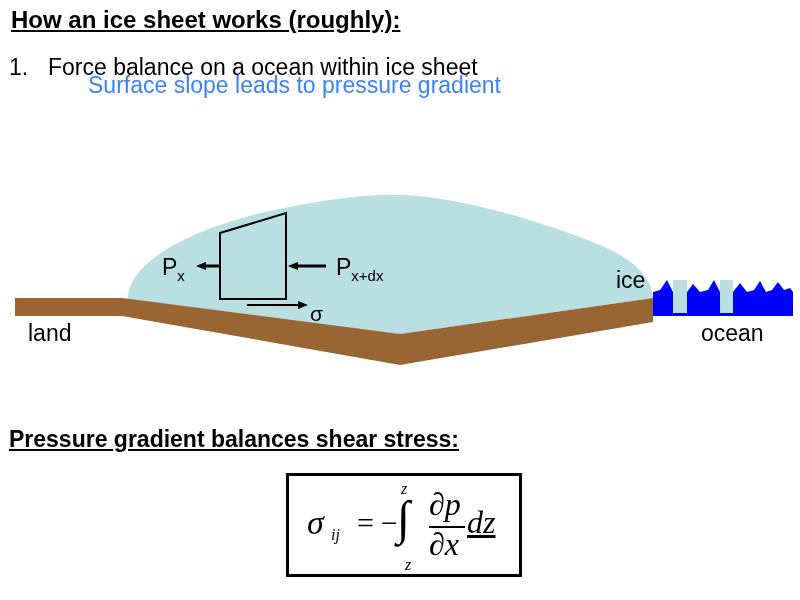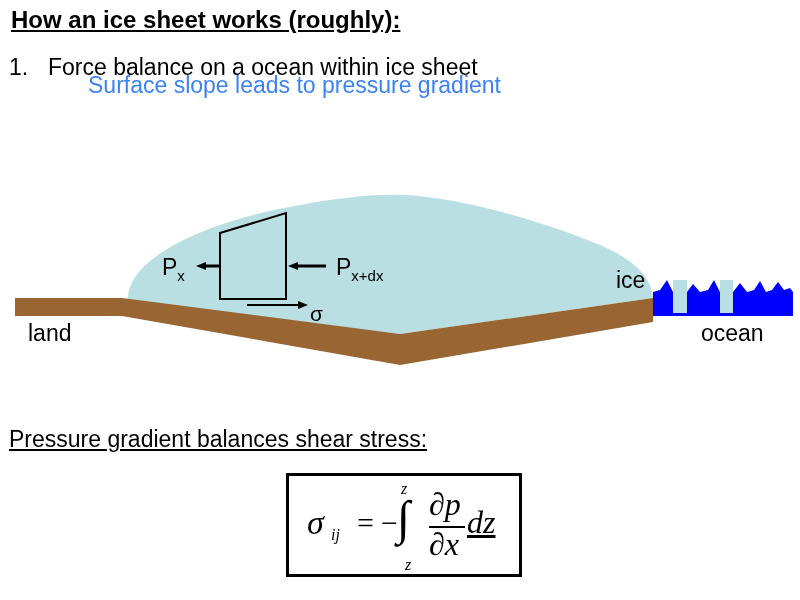--- a/index.html
+++ b/index.html
@@ -3,21 +3,21 @@
 <meta charset="utf-8">
 <style>
   html, body { margin: 0; padding: 0; background: #ffffff; }
   body { width: 800px; height: 600px; position: relative; overflow: hidden;
          font-family: "Liberation Sans", sans-serif; color: #000; }
   .abs { position: absolute; white-space: nowrap; }
   .title { left: 11px; top: 6px; font-size: 24px; font-weight: bold; text-decoration: underline; }
   .item { left: 9px; top: 54px; font-size: 23px; }
   .item .num { display: inline-block; width: 39px; }
   .sub { left: 88px; top: 72px; font-size: 23px; color: #3b82f6; }
-  .section { left: 9px; top: 426px; font-size: 23px; font-weight: normal; text-decoration: underline; }
+  .section { left: 9px; top: 426px; font-size: 23px; font-weight: bold; text-decoration: underline; }
   .lbl { font-size: 23px; text-align: right; }
   .lbl sub { font-size: 15px; vertical-align: -6px; }
   svg.diagram { position: absolute; left: 0; top: 0; }
   .eqbox { position: absolute; left: 286px; top: 473px; width: 236px; height: 104px;
            border: 3px solid #000; box-sizing: border-box; }
   .eq { position: absolute; font-family: "Liberation Serif", serif; font-style: italic; }
 </style>
 </head>
 <body>
 

